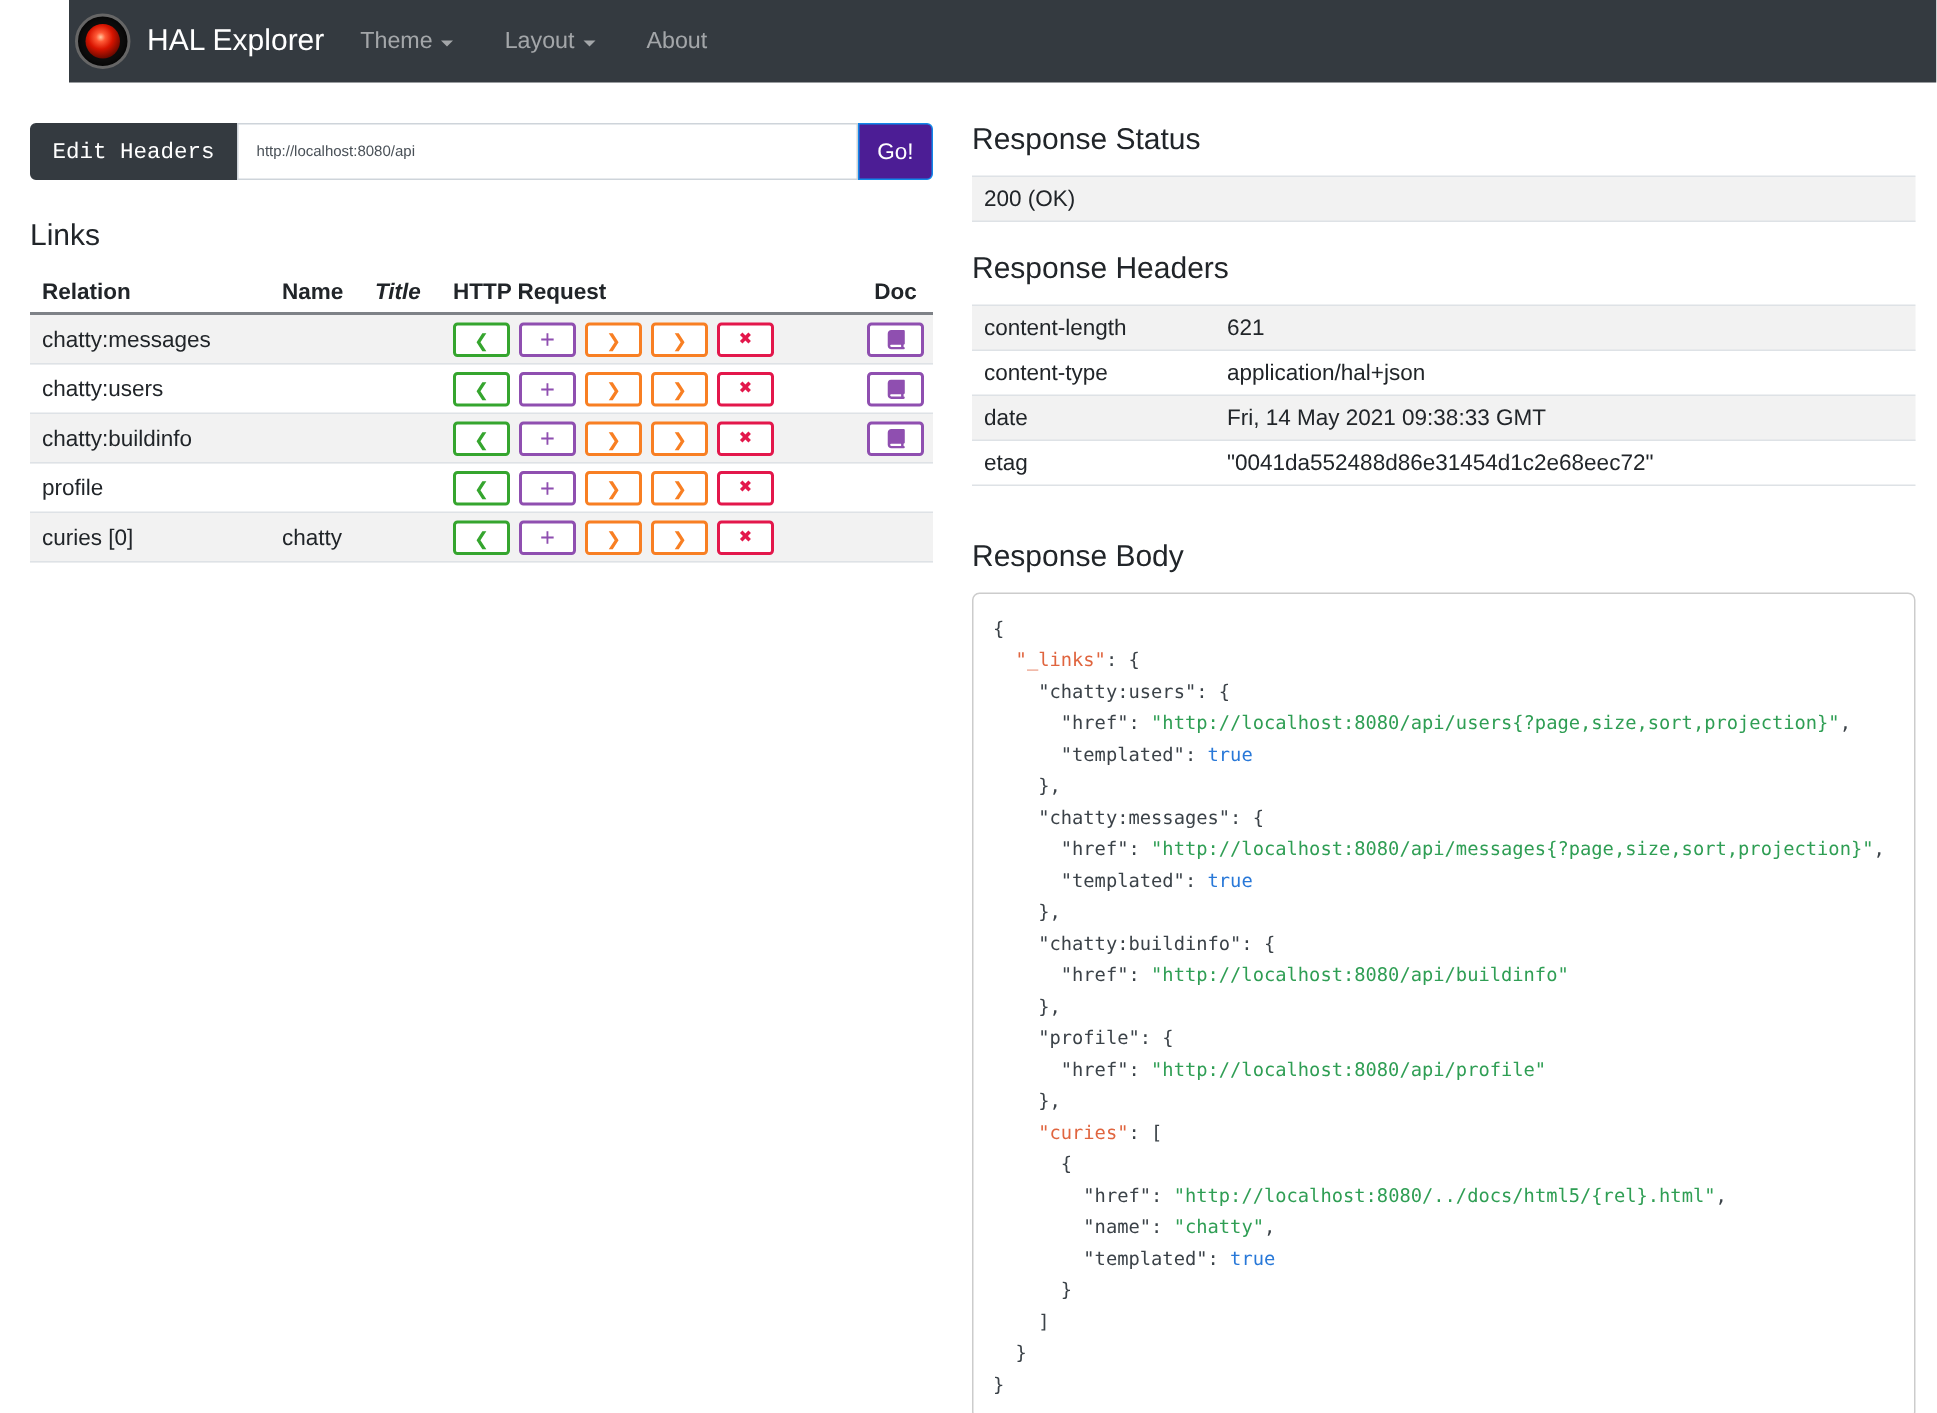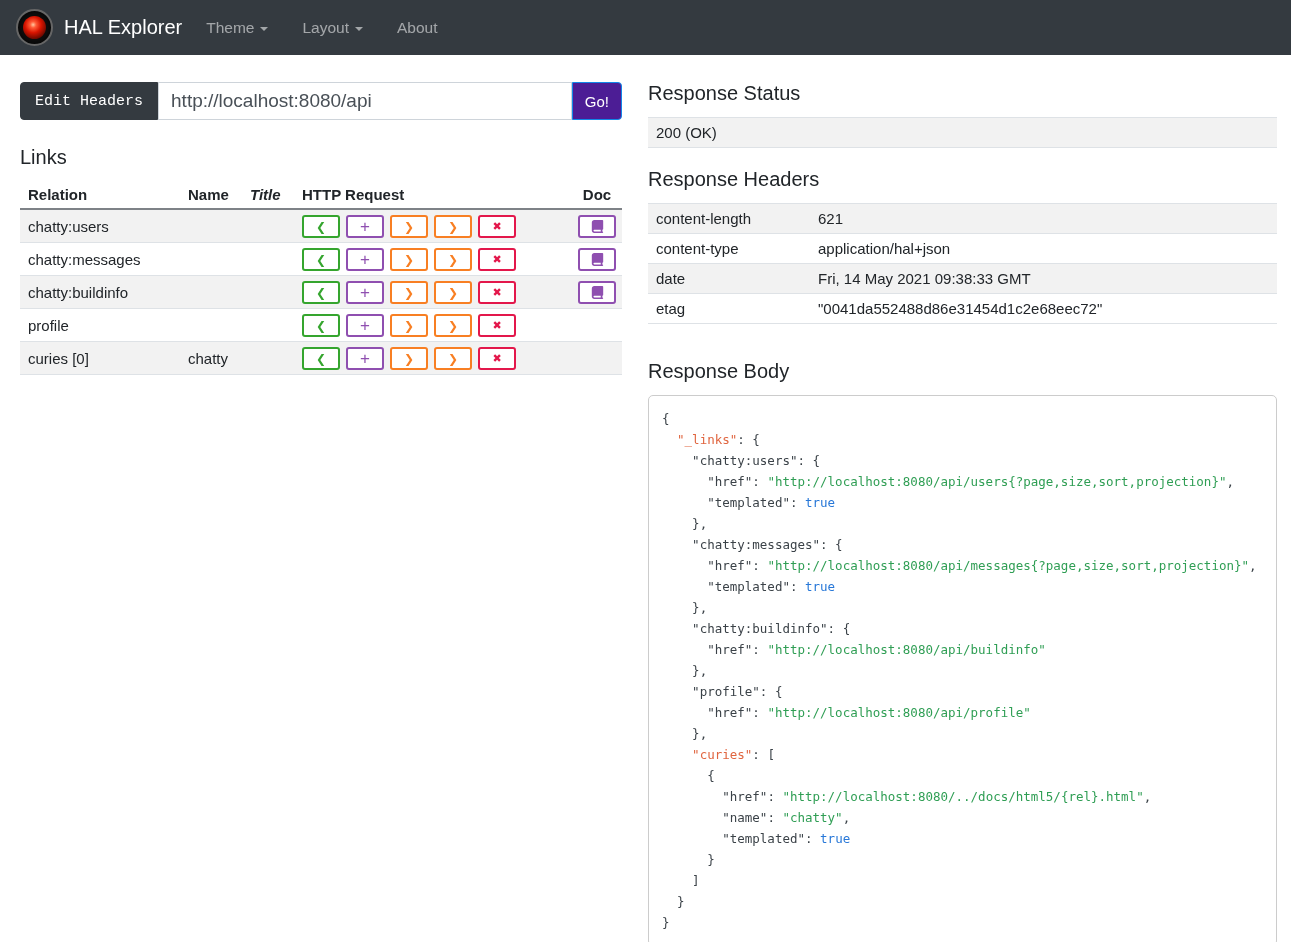--- a/index.html
+++ b/index.html
@@ -6,21 +6,21 @@
   html, body { margin: 0; padding: 0; background: #fff; }
   body {
     font-family: "Liberation Sans", "DejaVu Sans", sans-serif;
     font-size: 15px; color: #212529;
     width: 1291px; height: 942px; overflow: hidden;
   }
 
   
   .navbar {
     height: 55px; background: #343a40;
-    display: flex; align-items: center; padding: 0 16px;
+    display: flex; align-items: center; padding: 0 4px; margin-left: 46px;
   }
   .brand { display: flex; align-items: center; gap: 11px; color: #fff; font-size: 20px; text-decoration: none; }
   .hal-eye {
     width: 37px; height: 37px; border-radius: 50%;
     background: #0d0d0d; border: 2px solid #666;
     position: relative; flex: none;
     box-shadow: inset 0 0 4px #000;
   }
   .hal-eye::after {
     content: ''; position: absolute; inset: 5px; border-radius: 50%;
@@ -39,21 +39,21 @@
 
   
   .input-group { display: flex; height: 38px; width: 100%; }
   .btn-edit-headers {
     background: #343a40; color: #fff; border: 1px solid #343a40;
     border-radius: 4px 0 0 4px; padding: 0 14px; font-size: 15px;
     font-family: Liberation Mono, monospace; cursor: pointer; flex: none;
   }
   .url-input {
     flex: 1; border: 1px solid #ced4da; border-radius: 0; padding: 0 12px;
-    font-size: 19px; color: #495057; font-family: inherit; outline: none;
+    font-size: 10px; color: #495057; font-family: inherit; outline: none;
   }
   .btn-go {
     background: #4c1d95; color: #fff; border: 1px solid #1287e8;
     border-radius: 0 4px 4px 0; padding: 0 12px; font-size: 15px;
     font-family: inherit; cursor: pointer; flex: none;
   }
 
   .links-title { margin-top: 26px; }
 
   
@@ -151,32 +151,32 @@
         <tr>
           <th class="col-relation">Relation</th>
           <th class="col-name">Name</th>
           <th class="col-title">Title</th>
           <th>HTTP Request</th>
           <th class="col-doc">Doc</th>
         </tr>
       </thead>
       <tbody>
         <tr>
-          <td>chatty:users</td>
+          <td>chatty:messages</td>
           <td></td>
           <td></td>
           <td class="request-cell"><button class="btn-http get">❮</button><button class="btn-http post">+</button><button class="btn-http put">❯</button><button class="btn-http patch">❯</button><button class="btn-http delete">✖</button></td>
           <td class="doc-cell"><button class="btn-doc">
                 <svg width="13" height="13" viewBox="0 0 448 512">
                   <path fill="#8f4fb0" d="M96 0C43 0 0 43 0 96v320c0 53 43 96 96 96h320c17.7 0 32-14.3 32-32s-14.3-32-32-32v-64c17.7 0 32-14.3 32-32V32c0-17.7-14.3-32-32-32H96zm0 384h256v64H96c-17.7 0-32-14.3-32-32s14.3-32 32-32z"></path>
                 </svg>
               </button></td>
         </tr>
         <tr>
-          <td>chatty:messages</td>
+          <td>chatty:users</td>
           <td></td>
           <td></td>
           <td class="request-cell"><button class="btn-http get">❮</button><button class="btn-http post">+</button><button class="btn-http put">❯</button><button class="btn-http patch">❯</button><button class="btn-http delete">✖</button></td>
           <td class="doc-cell"><button class="btn-doc">
                 <svg width="13" height="13" viewBox="0 0 448 512">
                   <path fill="#8f4fb0" d="M96 0C43 0 0 43 0 96v320c0 53 43 96 96 96h320c17.7 0 32-14.3 32-32s-14.3-32-32-32v-64c17.7 0 32-14.3 32-32V32c0-17.7-14.3-32-32-32H96zm0 384h256v64H96c-17.7 0-32-14.3-32-32s14.3-32 32-32z"></path>
                 </svg>
               </button></td>
         </tr>
         <tr>

